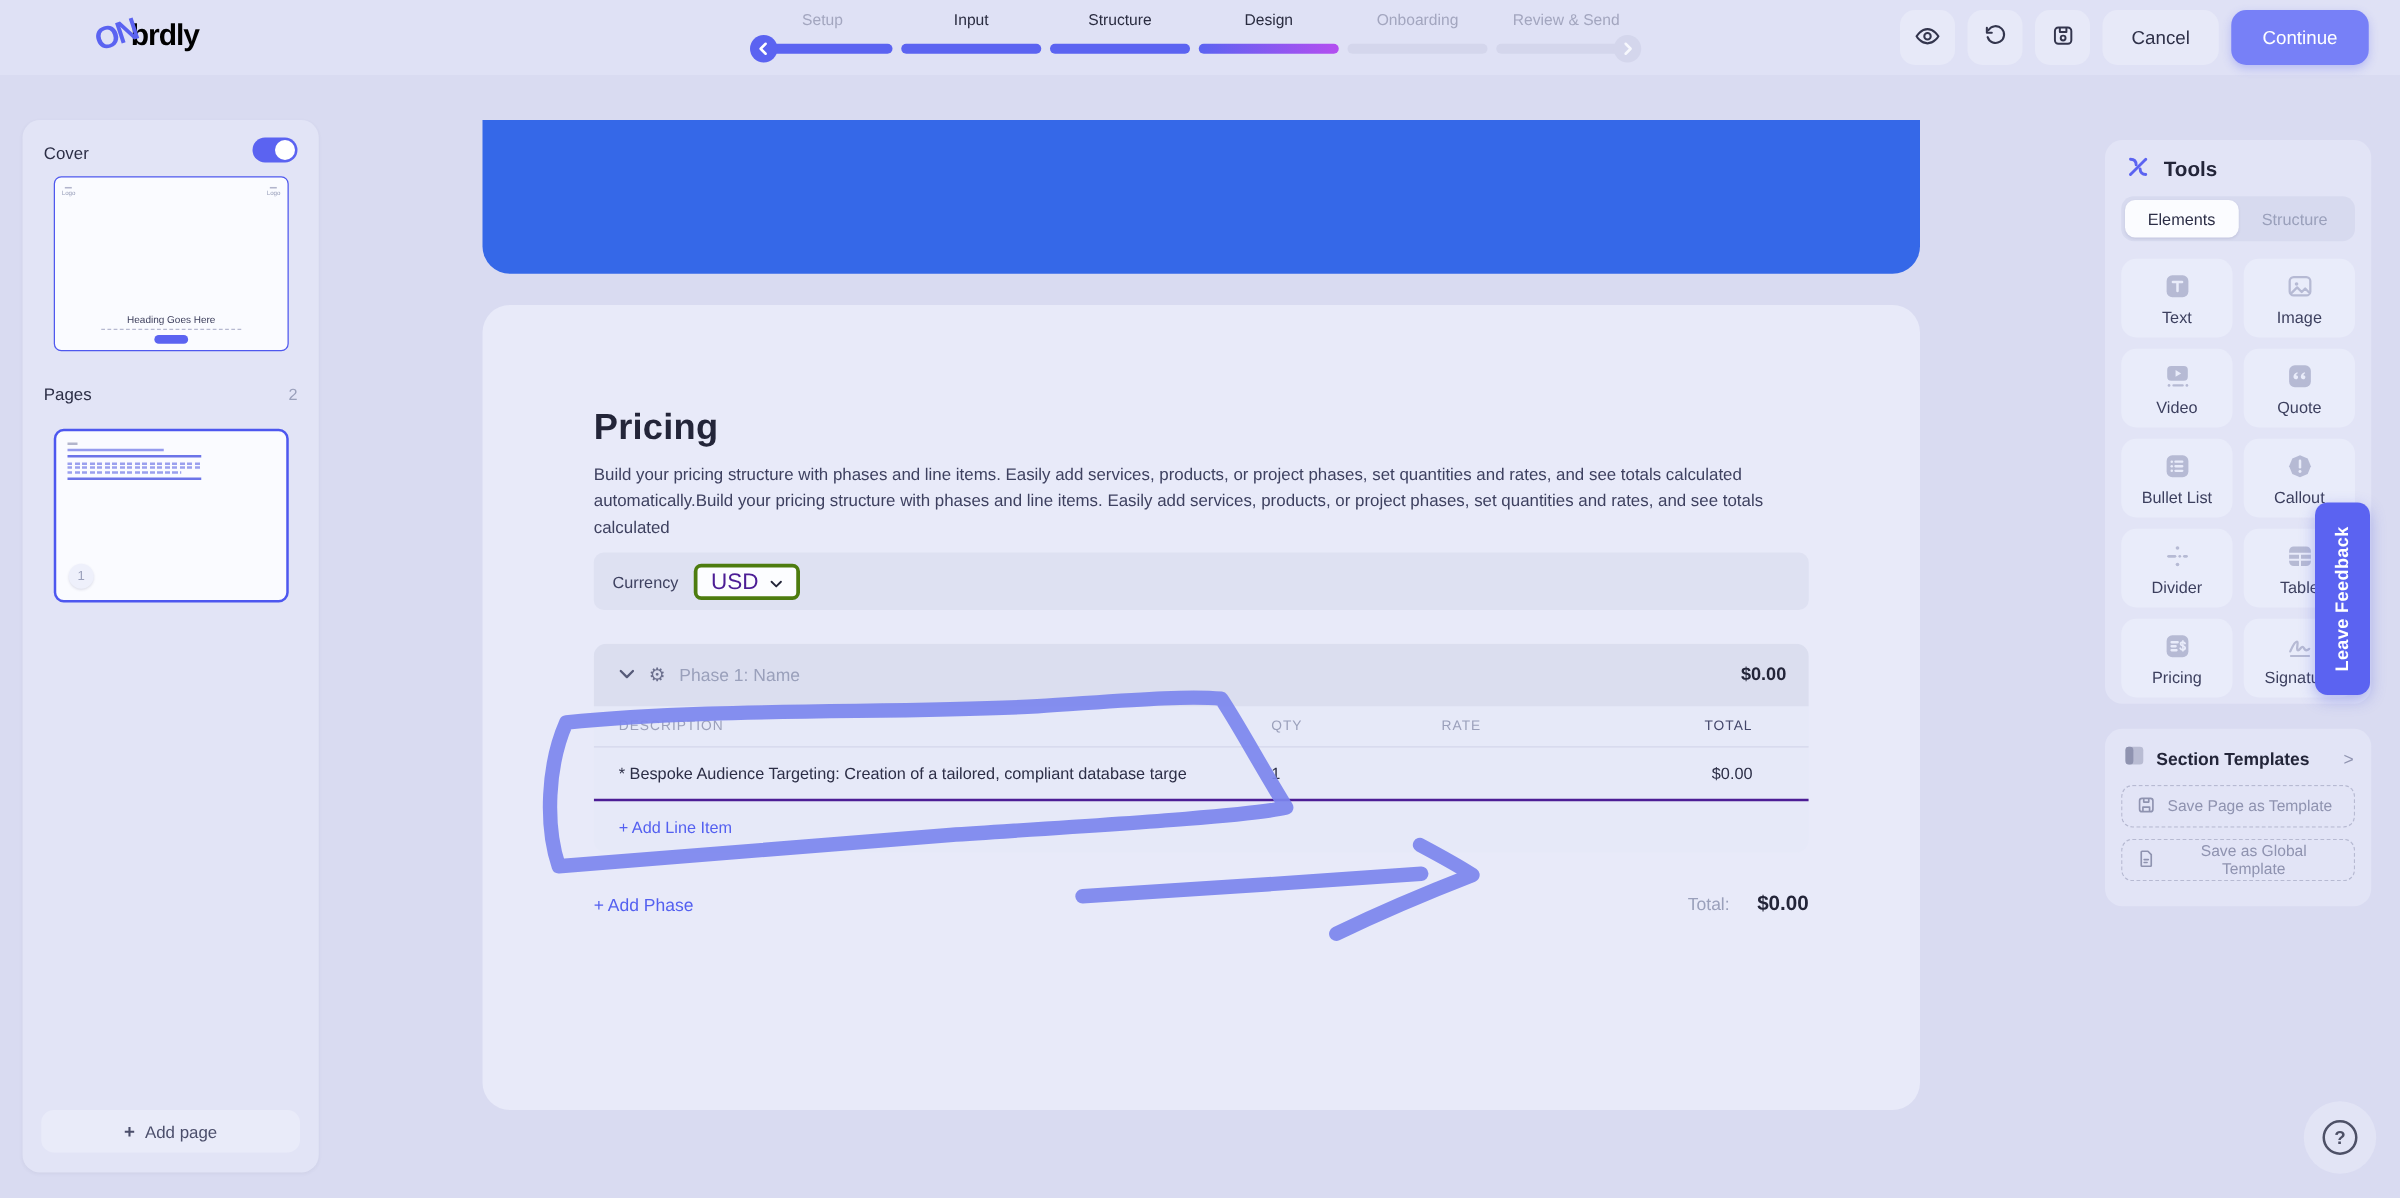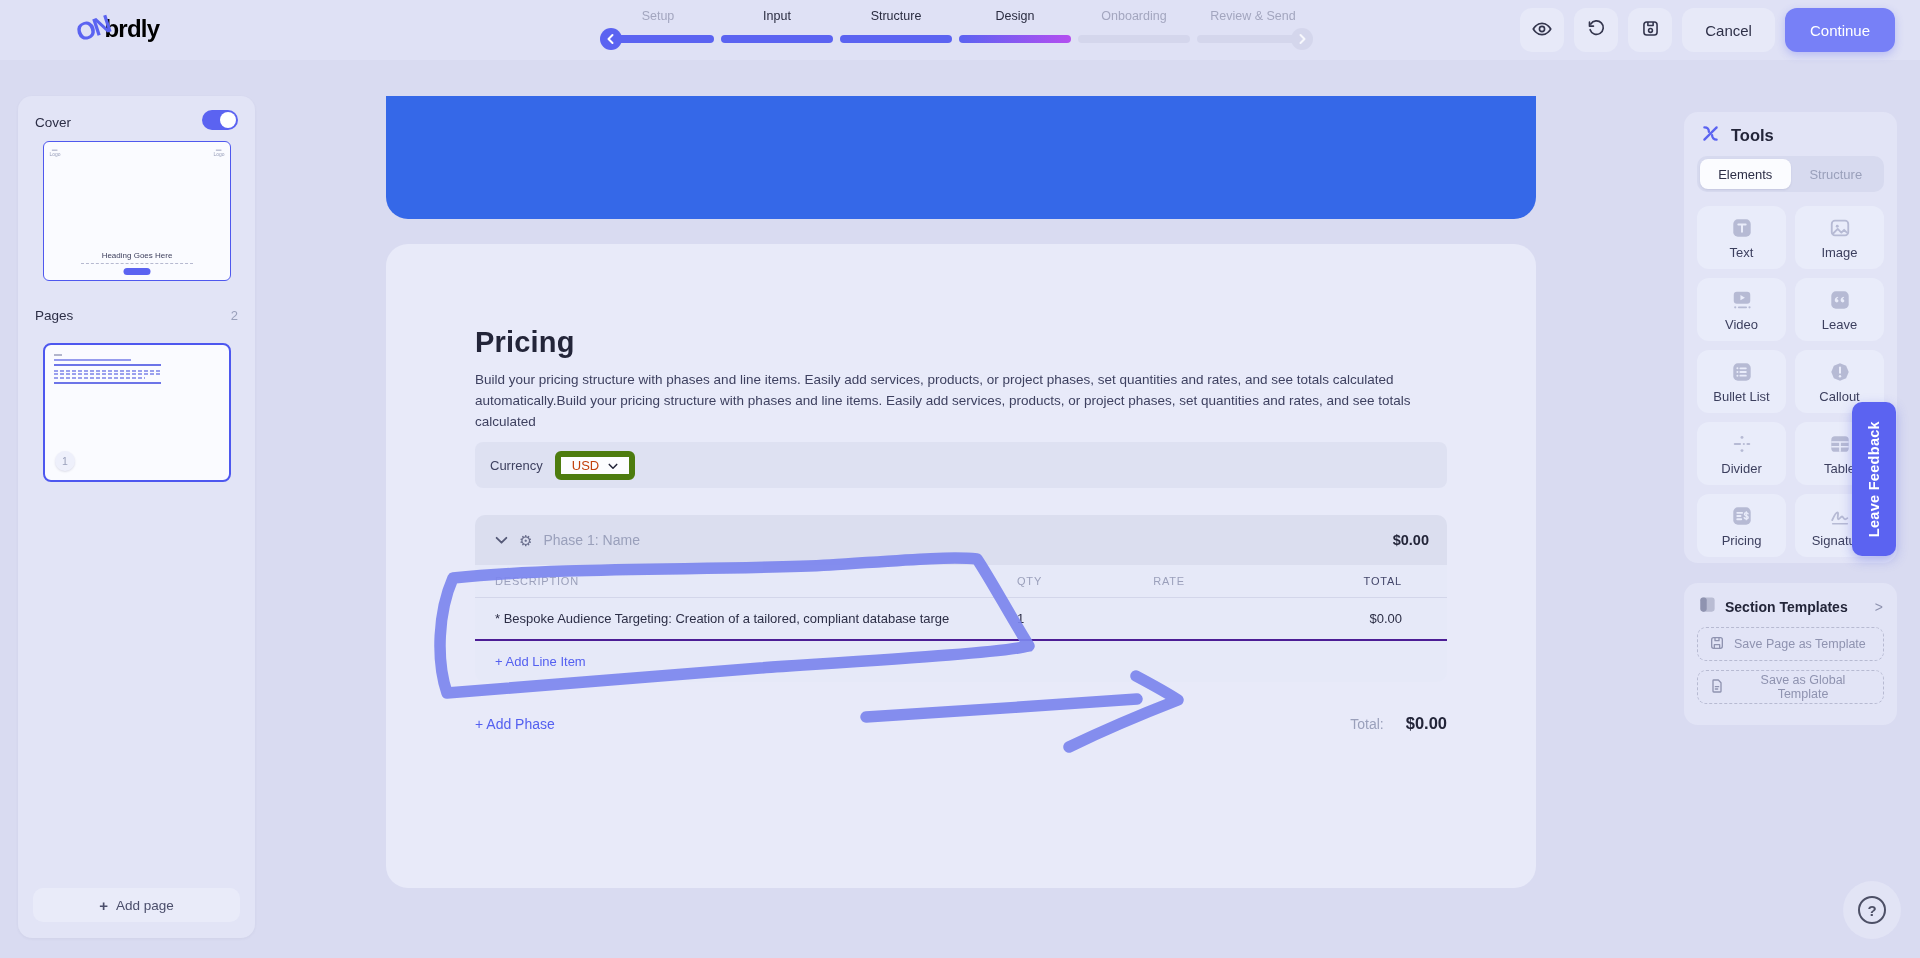--- a/index.html
+++ b/index.html
@@ -57,21 +57,21 @@
   .add-page-btn { position:absolute; left:15px; right:15px; bottom:16px; height:34px; background:#e9ebf9; border:none; border-radius:10px; display:flex; align-items:center; justify-content:center; gap:8px; color:#4b4e6b; font-size:13.5px; font-family:inherit; cursor:pointer; }
   .plus-glyph { font-size:15px; font-weight:700; color:#4b4e6b; }
 
   
   .hero { position:absolute; left:386px; top:96px; width:1150px; height:123px; background:#3568e8; border-radius:0 0 22px 22px; }
   .doc-card { position:absolute; left:386px; top:244px; width:1150px; height:644px; background:#e8eaf9; border-radius:22px; }
   .doc-title { position:absolute; top:82px; left:89px; font-size:29px; font-weight:700; color:#232539; letter-spacing:.2px; }
   .doc-desc { position:absolute; top:126px; left:89px; width:974px; font-size:13.5px; line-height:1.55; color:#3e4160; }
   .currency-bar { position:absolute; top:198px; left:89px; width:972px; height:46px; background:#dee1f2; border-radius:8px; display:flex; align-items:center; padding:0 15px; }
   .currency-label { font-size:13px; color:#3e4160; }
-  .currency-select { margin-left:12px; height:29px; background:#fcfdff; border:6px solid #4d7c0f; border-radius:6px; padding:0 11px; display:flex; align-items:center; gap:9px; font-size:13px; color:#c2410c; cursor:pointer; }
+  .currency-select { margin-left:12px; height:29px; background:#fcfdff; border:3px solid #4d7c0f; border-radius:6px; padding:0 11px; display:flex; align-items:center; gap:9px; font-size:18px; color:#4c1d95; cursor:pointer; }
 
   .phase-panel { position:absolute; top:271px; left:89px; width:972px; height:167px; background:#e6e9f8; border-radius:10px; overflow:hidden; }
   .phase-head { height:50px; background:#dbdeef; display:flex; align-items:center; padding:0 18px 0 20px; gap:11px; }
   .phase-name { font-size:14px; color:#9aa0bb; }
   .phase-subtotal { margin-left:auto; font-size:14.5px; font-weight:700; color:#232539; }
   .gear { font-size:15px; color:#6b6f8d; line-height:1; cursor:pointer; }
   .prow { display:grid; grid-template-columns:1fr 80px 110px 205px; padding:0 45px 0 20px; align-items:center; }
   .prow.head { height:33px; border-bottom:1px solid #d3d6ea; }
   .col-h { font-size:11px; letter-spacing:.8px; color:#9ba0bb; }
   .col-h.qty { padding-left:10px; }
@@ -350,21 +350,21 @@
         </span>
         <span class="tool-label">Video</span>
       </div>
       <div class="tool-card">
         <span class="tool-ico">
           <svg width="22" height="22" viewBox="0 0 24 24">
               <rect x="2.5" y="2.5" width="19" height="19" rx="5" fill="#b6bad4"></rect>
               <path d="M9.6 8.5c-2 .5-3.3 2-3.3 3.9 0 1.3.9 2.2 2.1 2.2 1.1 0 1.9-.8 1.9-1.8 0-1.1-.8-1.7-1.8-1.7.2-.8.9-1.5 1.7-1.8zm6.4 0c-2 .5-3.3 2-3.3 3.9 0 1.3.9 2.2 2.1 2.2 1.1 0 1.9-.8 1.9-1.8 0-1.1-.8-1.7-1.8-1.7.2-.8.9-1.5 1.7-1.8z" fill="#e9ecfa"></path>
             </svg>
         </span>
-        <span class="tool-label">Leave</span>
+        <span class="tool-label">Quote</span>
       </div>
       <div class="tool-card">
         <span class="tool-ico">
           <svg width="22" height="22" viewBox="0 0 24 24">
               <rect x="2.5" y="2.5" width="19" height="19" rx="5" fill="#b6bad4"></rect>
               <g stroke="#e9ecfa" stroke-width="2" stroke-linecap="round">
                 <path d="M10.2 8h6M10.2 12h6M10.2 16h6"></path>
               </g>
               <g fill="#e9ecfa">
                 <circle cx="7" cy="8" r="1.1"></circle>

